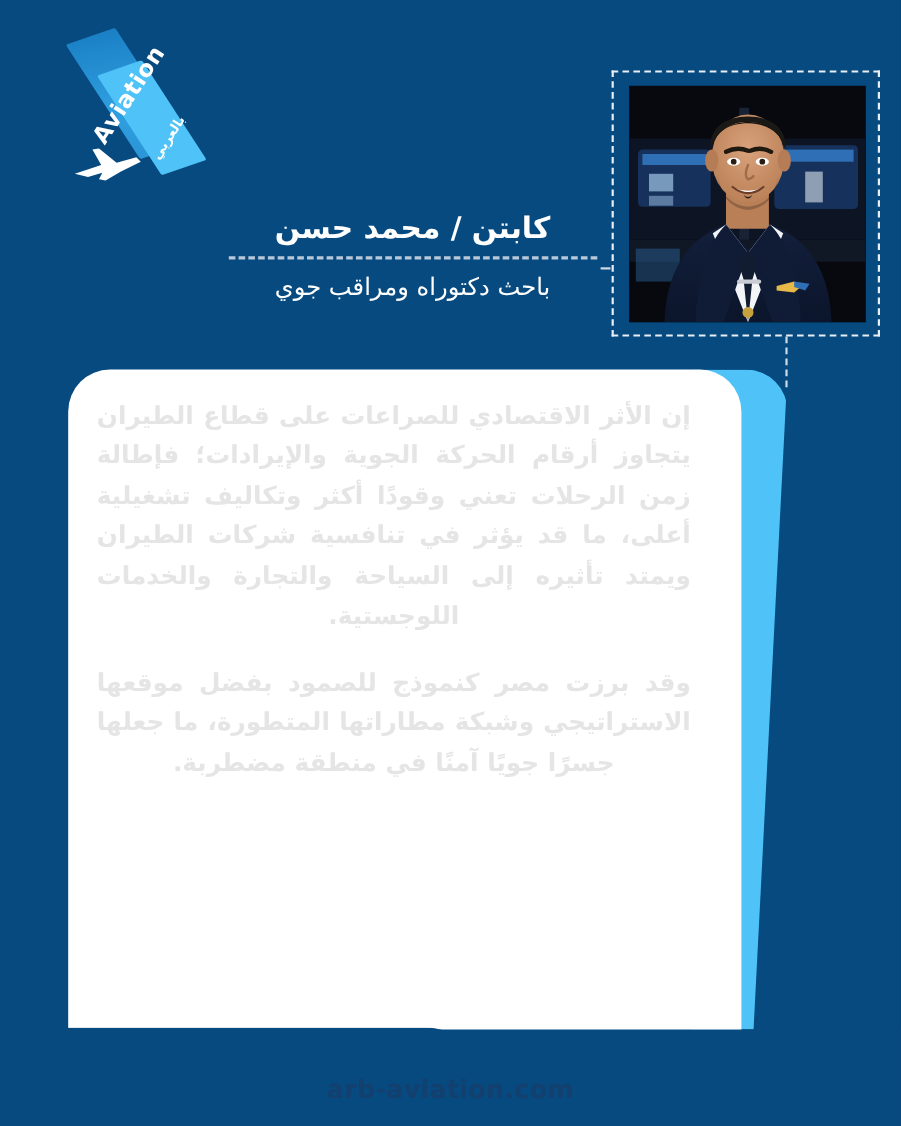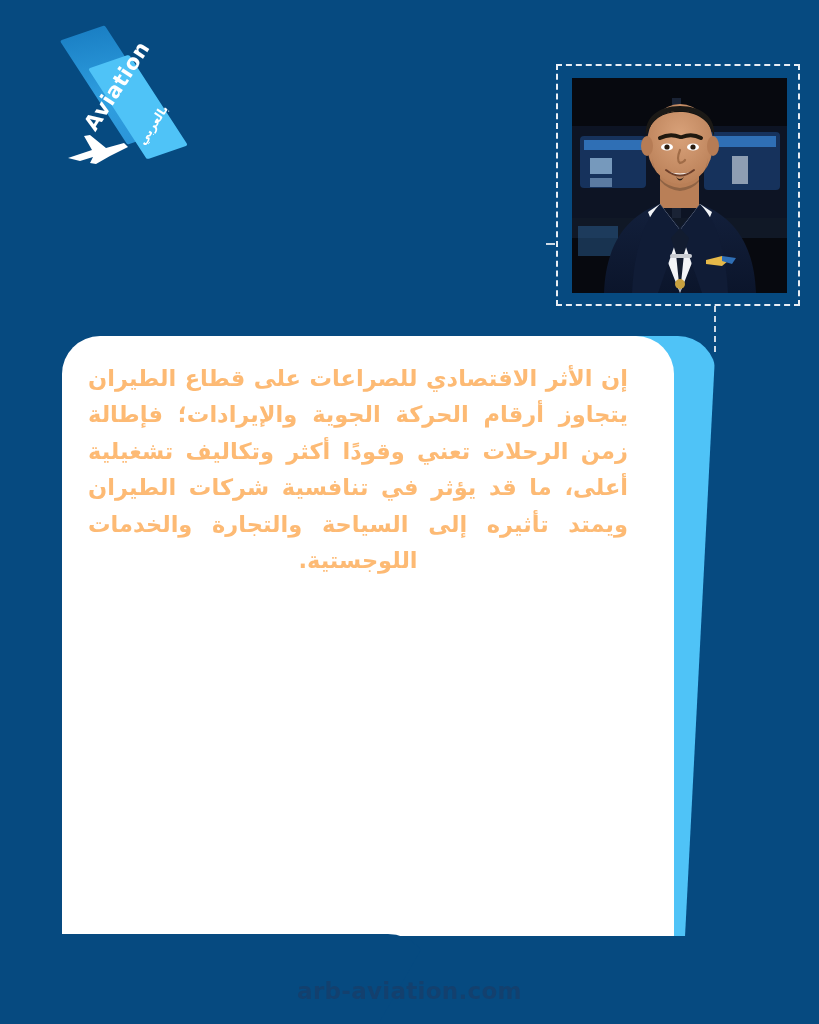--- a/index.html
+++ b/index.html
@@ -173,21 +173,21 @@
     border-bottom-right-radius: 0;
   }
   .card-text {
     position: absolute;
     left: 88px;
     top: 360px;
     width: 540px;
     direction: rtl;
     text-align: justify;
     text-align-last: center;
-    color: #fdba74;
+    color: #e5e5e5;
     font-size: 22.5px;
     font-weight: bold;
     line-height: 1.62;
   }
   .card-text p { margin: 0 0 24px 0; }
   .card-text p:last-child { margin-bottom: 0; }
 
   
   .bottom-tail {
     position: absolute;
@@ -301,24 +301,30 @@
 
       <path d="M95 93 q13 9 26 0 q-13 5 -26 0 z" fill="#ffffff"></path>
       <path d="M94 92 q14 11 28 0" stroke="#6d3f2a" stroke-width="2" fill="none" stroke-linecap="round"></path>
 
       <path d="M104 99 q4 4 8 0 q-4 7 -8 0 z" fill="#2a2018"></path>
       <path d="M80 80 q4 28 28 30 q24 -2 28 -30 q-3 30 -28 33 q-25 -3 -28 -33 z" fill="#241c14" opacity="0.28"></path>
     </svg>
   </div>
   <div class="vert-dash"></div>
 
+  <div class="name-block">
+    <div class="person-name">كابتن / محمد حسن</div>
+    <div class="name-divider"></div>
+    <div class="person-role">باحث دكتوراه ومراقب جوي</div>
+  </div>
 
   <div class="accent-stripe"></div>
   <div class="speech-card"></div>
   <div class="card-text">
     <p>إن الأثر الاقتصادي للصراعات على قطاع الطيران يتجاوز أرقام الحركة الجوية والإيرادات؛ فإطالة زمن الرحلات تعني وقودًا أكثر وتكاليف تشغيلية أعلى، ما قد يؤثر في تنافسية شركات الطيران ويمتد تأثيره إلى السياحة والتجارة والخدمات اللوجستية.</p>
+    <p>وقد برزت مصر كنموذج للصمود بفضل موقعها الاستراتيجي وشبكة مطاراتها المتطورة، ما جعلها جسرًا جويًا آمنًا في منطقة مضطربة.</p>
   </div>
 
   <div class="footer-strip"></div>
   <div class="bottom-tail"></div>
   <div class="footer-url">arb-aviation.com</div>
 
 </div>
 
 </body></html>

